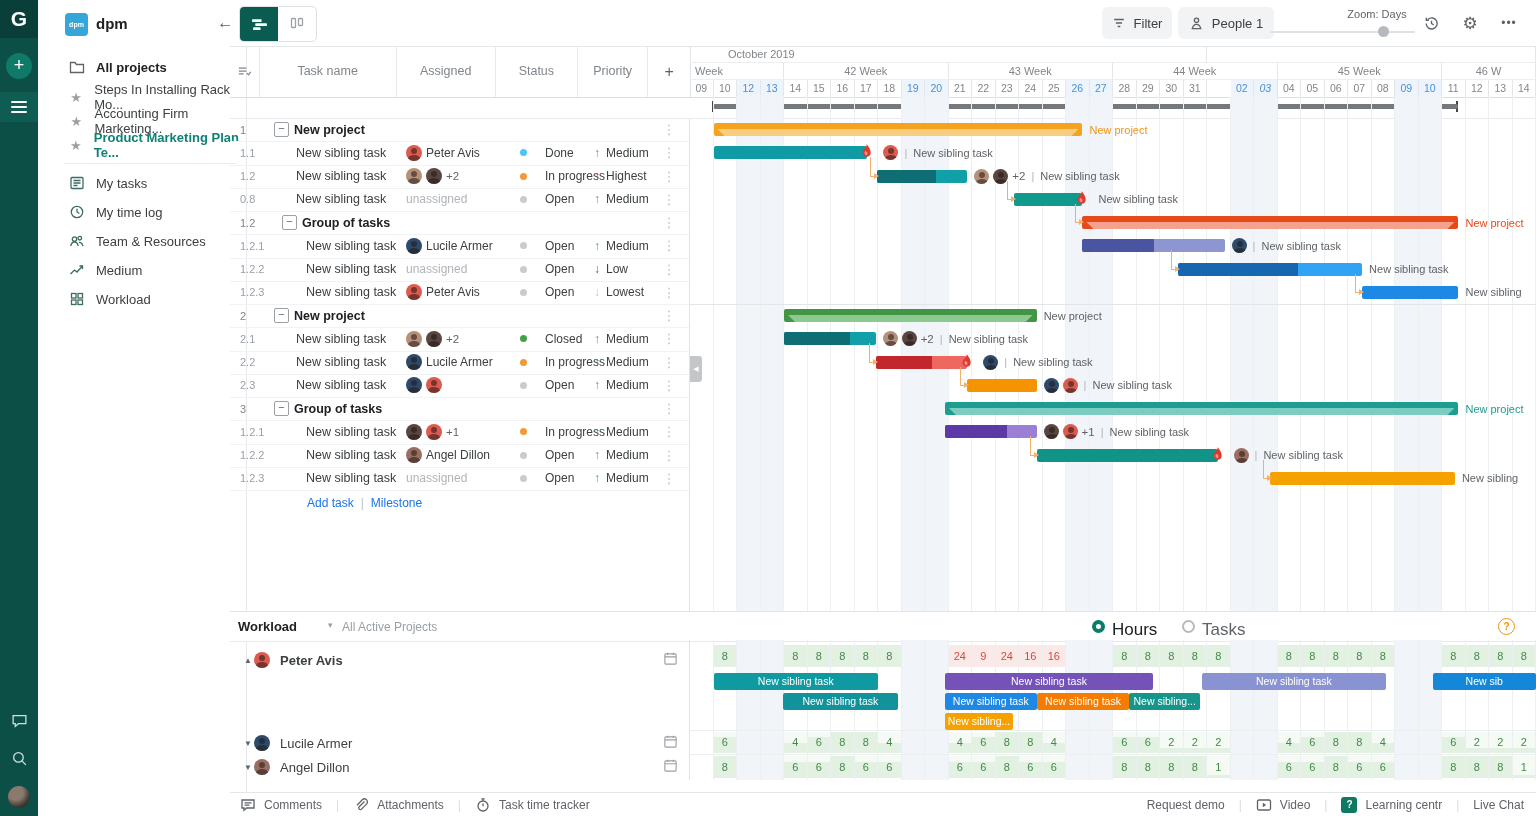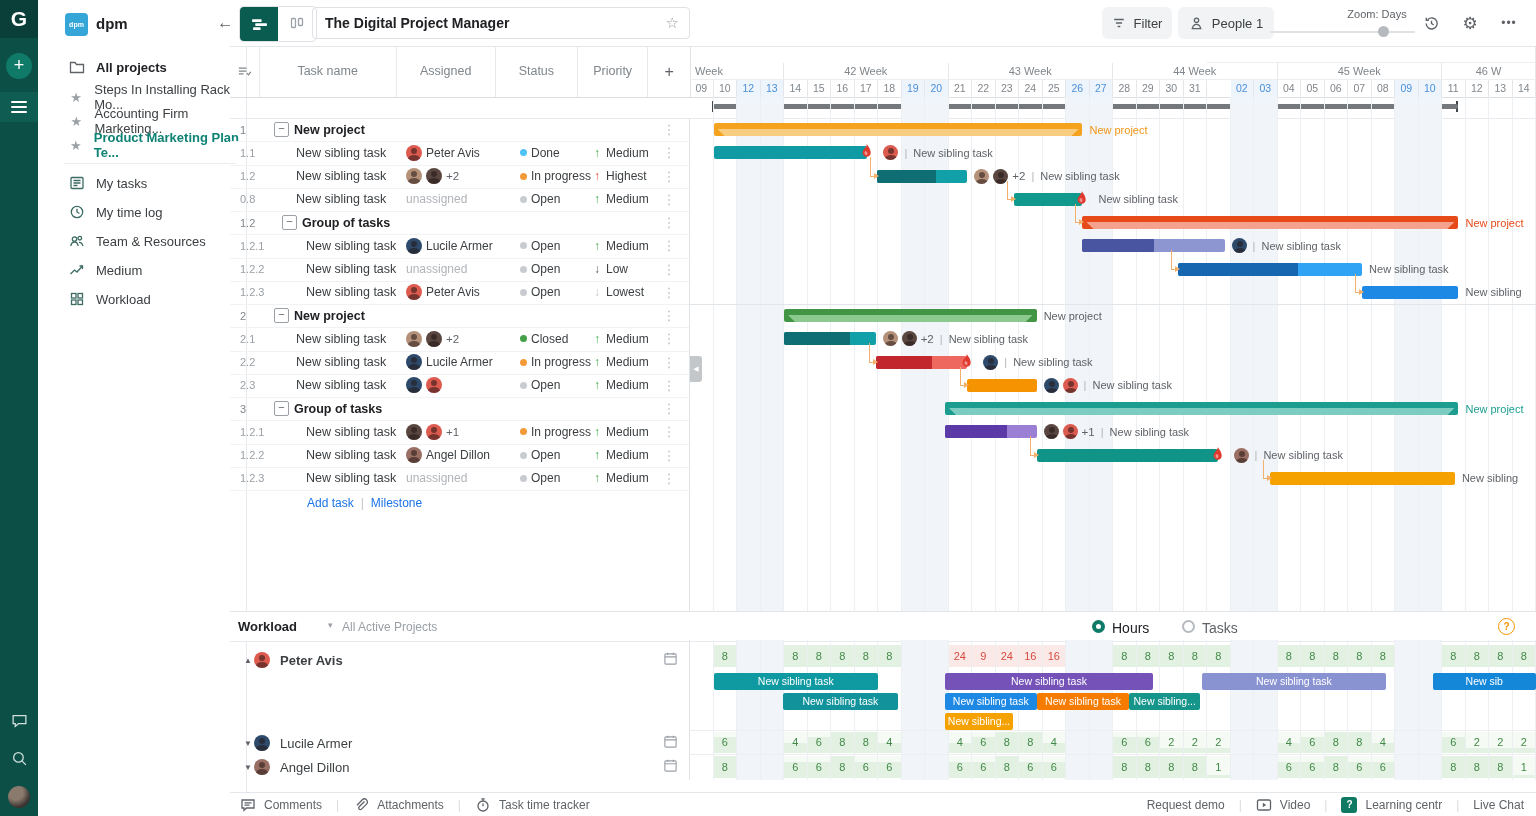--- a/index.html
+++ b/index.html
@@ -75,21 +75,21 @@
   .tname{position:absolute;font-size:12.5px;color:#3c4043;white-space:nowrap;}
   .tname.g{font-weight:bold;color:#202124;font-size:12.5px;}
   .colbox{position:absolute;width:13px;height:13px;border:1px solid #9aa0a6;border-radius:2px;color:#5f6368;
     font-size:11px;line-height:11px;text-align:center;background:#fff;}
   .asg{position:absolute;left:176px;display:flex;align-items:center;gap:4px;font-size:12px;color:#3c4043;}
   .unass{color:#b0b4b9;}
   .avt{width:16px;height:16px;border-radius:50%;position:relative;overflow:hidden;flex:0 0 auto;}
   .avt:before{content:"";position:absolute;left:5px;top:3px;width:6px;height:6px;border-radius:50%;background:rgba(35,22,20,.55);}
   .avt:after{content:"";position:absolute;left:2px;top:10px;width:12px;height:8px;border-radius:50%;background:rgba(35,22,20,.55);}
   .extra{font-size:11.5px;color:#5f6368;}
-  .stat{position:absolute;left:290px;display:flex;align-items:center;gap:4px;font-size:12px;}
+  .stat{position:absolute;left:290px;display:flex;align-items:center;gap:18px;font-size:12px;}
   .dot{width:7px;height:7px;border-radius:50%;}
   .prio{position:absolute;left:364px;display:flex;align-items:center;gap:6px;font-size:12px;}
   .parrow{font-size:12px;font-weight:bold;}
   .rmenu{position:absolute;left:432px;color:#b7bbbf;font-size:13px;width:14px;text-align:center;}
   .addrow{position:absolute;left:0;width:459px;height:23px;display:flex;align-items:center;font-size:12px;}
   .link{color:#1b74e8;}
   .lsep{color:#c0c4c8;margin:0 7px;}
   
   #bars{position:absolute;left:690px;top:118px;width:846px;height:372px;overflow:visible;}
   .bar{position:absolute;height:13px;border-radius:2px;}
@@ -105,21 +105,21 @@
     border-left:5px solid #f3b06c;}
   
   #wlhead{position:absolute;left:230px;top:611px;width:1306px;height:29px;border-top:1px solid #e2e5e8;
     border-bottom:1px solid #e8eaed;background:#fff;}
   .wl-title{position:absolute;left:8px;top:7px;font-size:13px;font-weight:bold;color:#202124;}
   .wl-car{position:absolute;left:98px;top:8px;font-size:9px;color:#9aa0a6;}
   .wl-filter{position:absolute;left:112px;top:8px;font-size:12px;color:#9aa0a6;}
   .radio{position:absolute;width:13px;height:13px;border-radius:50%;box-sizing:border-box;}
   .radio.on{border:4px solid #0e7a68;background:#fff;}
   .radio.off{border:2px solid #b6babe;background:#fff;}
-  .rlbl{position:absolute;font-size:14px;}
+  .rlbl{position:absolute;font-size:17px;}
   .helpq{position:absolute;left:1268px;top:6px;width:15px;height:15px;border-radius:50%;border:1.5px solid #f59300;
     color:#f59300;font-size:10px;font-weight:bold;text-align:center;line-height:15px;box-sizing:content-box;}
   #wlleft{position:absolute;left:230px;top:640px;width:460px;height:140px;border-right:1px solid #e1e4e7;box-sizing:border-box;}
   .wlrow-border{position:absolute;left:0;width:1306px;height:1px;background:#eceef0;}
   .wl-person{position:absolute;left:0;width:459px;display:flex;align-items:center;}
   .wl-exp{margin-left:14px;font-size:8px;color:#5f6368;width:10px;}
   .wl-name{margin-left:10px;font-size:13px;}
   .wl-cal{position:absolute;left:433px;}
   #wlright{position:absolute;left:690px;top:640px;width:846px;height:140px;overflow:hidden;}
   .hcellw{position:absolute;box-sizing:border-box;border-right:1px solid #eceff1;font-size:11px;text-align:center;}
@@ -251,24 +251,20 @@
             <rect x="2" y="10.6" width="7" height="2.6" rx="0.6" fill="#fff"></rect>
           </svg>
       </div>
       <div class="tg-seg">
         <svg width="16" height="16" viewBox="0 0 16 16" fill="none" stroke="#9aa0a6" stroke-width="1.3">
             <rect x="2.5" y="2.5" width="4" height="9" rx="1"></rect>
             <rect x="9.5" y="2.5" width="4" height="7" rx="1"></rect>
           </svg>
       </div>
     </div>
-    <div class="titlebox">
-      <span class="t">The Digital Project Manager</span>
-      <span class="star">☆</span>
-    </div>
     <div class="btn" style="left:872px;width:70px">
       <svg width="14" height="14" viewBox="0 0 16 16" fill="none" stroke="#5f6368" stroke-width="1.5">
           <path d="M2.5 4h11M4.5 8h7M6.5 12h3"></path>
         </svg>
       <span>Filter</span>
     </div>
     <div class="btn" style="left:948px;width:96px">
       <svg width="15" height="15" viewBox="0 0 16 16" fill="none" stroke="#5f6368" stroke-width="1.4">
           <circle cx="8" cy="4.6" r="2.3"></circle>
           <path d="M3.5 13.5c.7-3.2 2.5-4.5 4.5-4.5s3.8 1.3 4.5 4.5z"></path>
@@ -301,20 +297,21 @@
         </svg>
     </div>
     <div class="hcell" style="width:137px">Task name</div>
     <div class="hcell" style="width:99px">Assigned</div>
     <div class="hcell" style="width:82px">Status</div>
     <div class="hcell" style="width:70px">Priority</div>
     <div class="hcell" style="width:42px;font-size:16px;color:#5f6368">+</div>
   </div>
 
   <div id="ghead">
+      <div class="mcell" style="left: 0px; width: 517px;">October 2019</div>
       <div class="mcell" style="left: 517px; width: 329px;"></div>
       <div class="wcell" style="left: 0px; width: 94px; text-align: left; padding-left: 5px;">Week</div>
       <div class="wcell" style="left: 94px; width: 164.5px;">42 Week</div>
       <div class="wcell" style="left: 258.5px; width: 164.5px;">43 Week</div>
       <div class="wcell" style="left: 423px; width: 164.5px;">44 Week</div>
       <div class="wcell" style="left: 587.5px; width: 164.5px;">45 Week</div>
       <div class="wcell" style="left: 752px; width: 94px;">46 W</div>
       <div class="dcell" style="left: 0px; width: 23.5px;">09</div>
       <div class="dcell" style="left: 23.5px; width: 23.5px;">10</div>
       <div class="dcell dwe" style="left: 47px; width: 23.5px;">12</div>
@@ -332,21 +329,21 @@
       <div class="dcell" style="left: 329px; width: 23.5px;">24</div>
       <div class="dcell" style="left: 352.5px; width: 23.5px;">25</div>
       <div class="dcell dwe" style="left: 376px; width: 23.5px;">26</div>
       <div class="dcell dwe" style="left: 399.5px; width: 23.5px;">27</div>
       <div class="dcell" style="left: 423px; width: 23.5px;">28</div>
       <div class="dcell" style="left: 446.5px; width: 23.5px;">29</div>
       <div class="dcell" style="left: 470px; width: 23.5px;">30</div>
       <div class="dcell" style="left: 493.5px; width: 23.5px;">31</div>
       <div class="dcell" style="left: 517px; width: 23.5px; margin-left: 34px;">01</div>
       <div class="dcell dwe" style="left: 540.5px; width: 23.5px;">02</div>
-      <div class="dcell dwe" style="left: 564px; width: 23.5px;">03</div>
+      <div class="dcell dwe" style="left: 564px; width: 23.5px; font-style: italic;">03</div>
       <div class="dcell" style="left: 587.5px; width: 23.5px;">04</div>
       <div class="dcell" style="left: 611px; width: 23.5px;">05</div>
       <div class="dcell" style="left: 634.5px; width: 23.5px;">06</div>
       <div class="dcell" style="left: 658px; width: 23.5px;">07</div>
       <div class="dcell" style="left: 681.5px; width: 23.5px;">08</div>
       <div class="dcell dwe" style="left: 705px; width: 23.5px;">09</div>
       <div class="dcell dwe" style="left: 728.5px; width: 23.5px;">10</div>
       <div class="dcell" style="left: 752px; width: 23.5px;">11</div>
       <div class="dcell" style="left: 775.5px; width: 23.5px;">12</div>
       <div class="dcell" style="left: 799px; width: 23.5px;">13</div>

